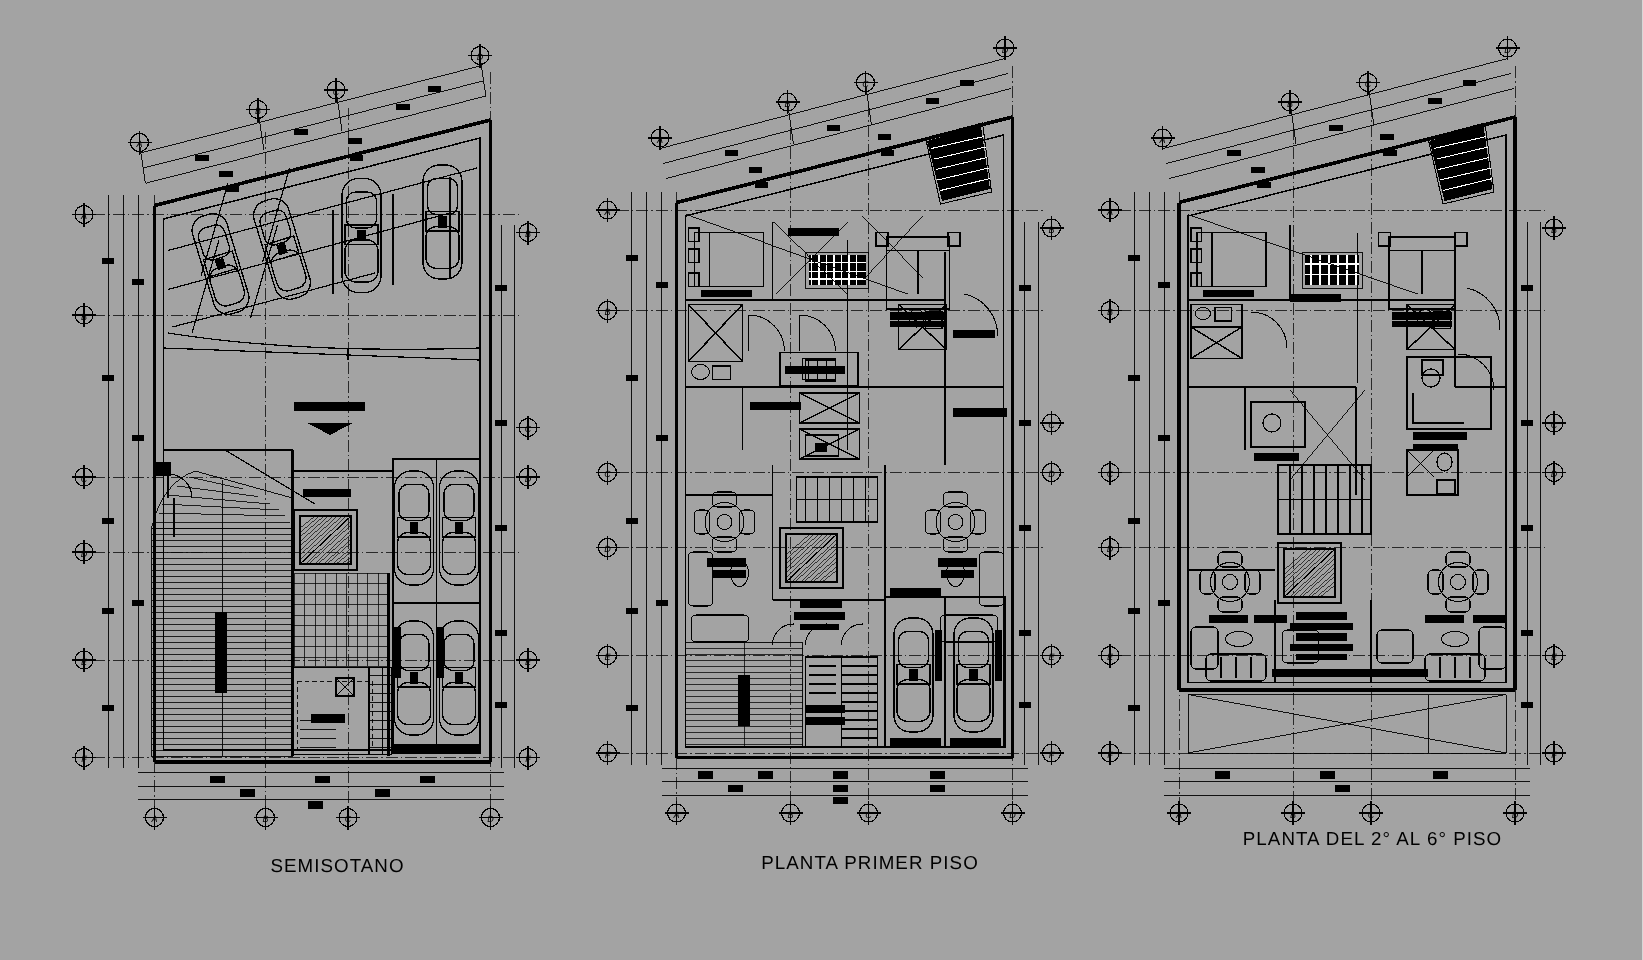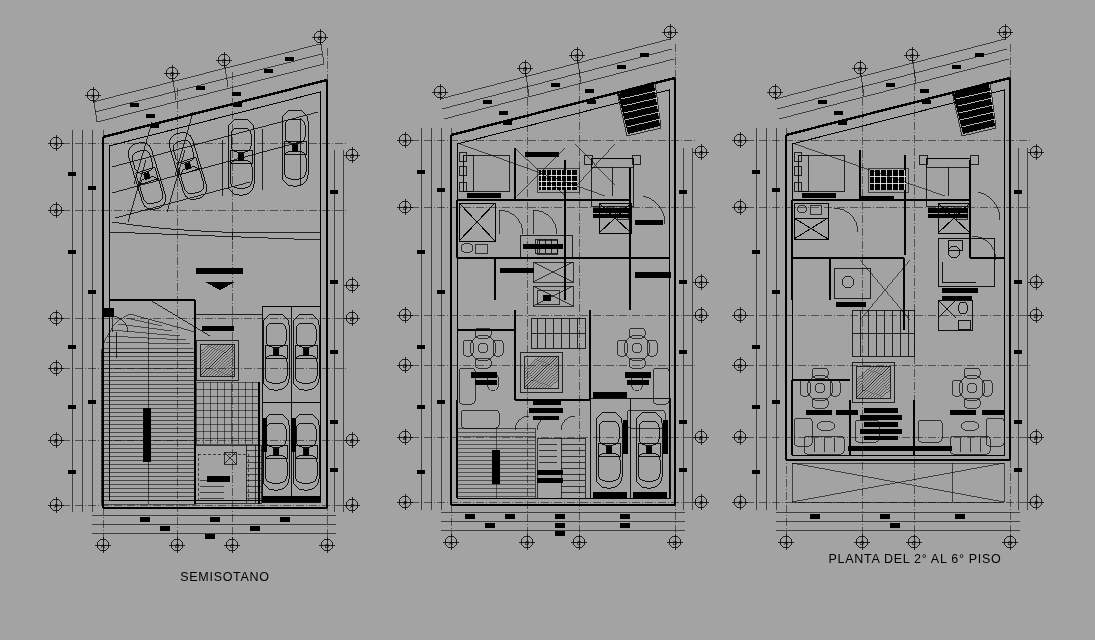--- a/index.html
+++ b/index.html
@@ -957,20 +957,21 @@
         <rect x="258" y="420" width="5" height="34"></rect>
           <rect x="298" y="420" width="5" height="34"></rect>
         <rect x="228" y="492" width="34" height="6"></rect>
           <rect x="268" y="492" width="34" height="6"></rect>
         <rect x="228" y="392" width="34" height="6"></rect>
       </g>
 
     </g>
   </svg>
 
+  <div class="plan-title" id="title-2">PLANTA PRIMER PISO</div>
 
   <svg class="plan-svg" width="370" height="560" viewBox="0 0 370 560" style="left:700px; top:0px;">
     <g stroke="#000" fill="none" stroke-width="0.7" shape-rendering="crispEdges">
 
       <g stroke-width="0.8">
         <g>
             <circle cx="75" cy="92" r="6"></circle>
             <line x1="67" y1="92" x2="83" y2="92"></line>
             <line x1="75" y1="84" x2="75" y2="100"></line>
             <text x="75" y="95" font-size="6" fill="#000" stroke="none" text-anchor="middle" font-style="italic">A</text>

